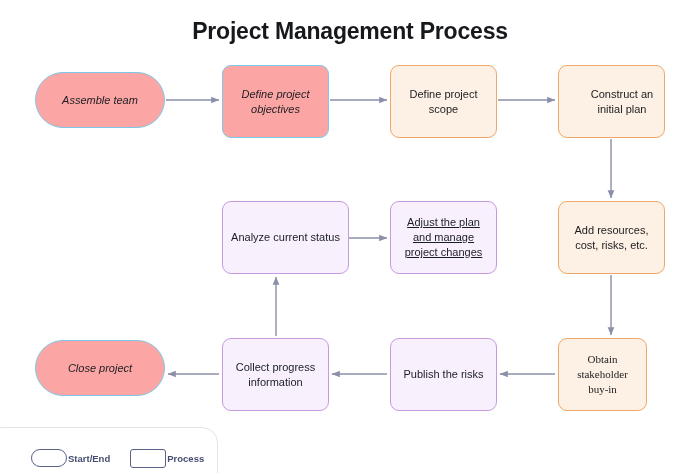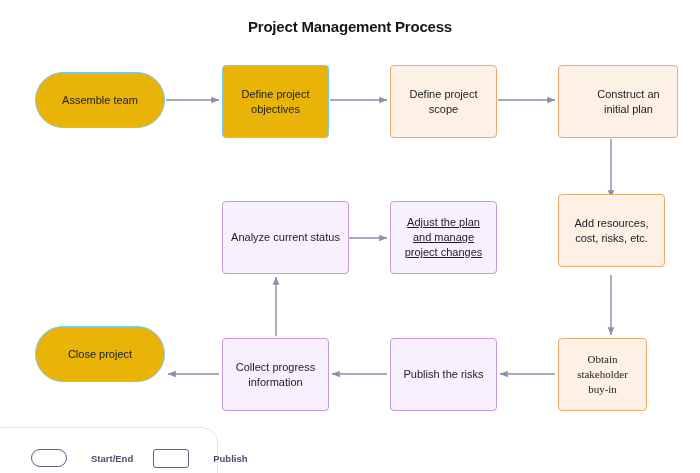--- a/index.html
+++ b/index.html
@@ -18,21 +18,21 @@
     width: 700px;
     height: 473px;
     background: #ffffff;
   }
   #title {
     position: absolute;
     left: 0;
     top: 18px;
     width: 700px;
     text-align: center;
-    font-size: 15px;
+    font-size: 23px;
     font-weight: bold;
     color: #16181c;
     letter-spacing: -0.2px;
   }
   svg#edges {
     position: absolute;
     left: 0;
     top: 0;
     width: 700px;
     height: 473px;
@@ -47,25 +47,26 @@
     text-align: center;
     font-size: 11px;
     line-height: 1.35;
     color: #1c1d21;
     padding: 4px 7px;
   }
   .node.terminal {
     border-radius: 999px;
   }
   .node.process {
-    border-radius: 4px;
+    border-radius: 9px;
   }
   .fill-blue {
-    background: #eab308;
+    background: #fca5a5;
     border: 1.3px solid #7cc9e8;
+    font-style: italic;
   }
   .fill-orange {
     background: #fdf0e4;
     border: 1.3px solid #f0a868;
   }
   .fill-purple {
     background: #f8f1fd;
     border: 1.3px solid #c79ae0;
   }
   .node span {
@@ -84,21 +85,21 @@
     border-radius: 16px;
     background: #ffffff;
     display: flex;
     align-items: center;
     padding-left: 44px;
     gap: 20px;
   }
   .legend-item {
     display: flex;
     align-items: center;
-    gap: 24px;
+    gap: 1px;
     text-align: right;
   }
   .legend-swatch-pill {
     width: 34px;
     height: 16px;
     border: 1.4px solid #5b6186;
     border-radius: 999px;
     background: #ffffff;
   }
   .legend-swatch-rect {
@@ -149,51 +150,51 @@
 
   <div class="node terminal fill-blue" style="left:35px;  top:72px;  width:130px; height:56px;">
       <span>Assemble team</span>
     </div>
   <div class="node process fill-blue" style="left:222px; top:65px;  width:107px; height:73px;">
       <span>Define project objectives</span>
     </div>
   <div class="node process fill-orange" style="left:390px; top:65px;  width:107px; height:73px;justify-content:flex-end;">
       <span>Define project scope</span>
     </div>
-  <div class="node process fill-orange" style="left:558px; top:65px;  width:120px; height:73px;padding-left:28px;">
+  <div class="node process fill-orange" style="left:558px; top:65px;  width:107px; height:73px;padding-left:28px;">
       <span>Construct an initial plan</span>
     </div>
 
   <div class="node process fill-purple" style="left:222px; top:201px; width:127px; height:73px;">
       <span>Analyze current status</span>
     </div>
   <div class="node process fill-purple" style="left:390px; top:201px; width:107px; height:73px;text-decoration:underline;">
       <span>Adjust the plan and manage project changes</span>
     </div>
-  <div class="node process fill-orange" style="left:558px; top:194px; width:107px; height:73px;">
+  <div class="node process fill-orange" style="left:558px; top:201px; width:107px; height:73px;">
       <span>Add resources, cost, risks, etc.</span>
     </div>
 
-  <div class="node terminal fill-blue" style="left:35px;  top:326px; width:130px; height:56px;">
+  <div class="node terminal fill-blue" style="left:35px;  top:340px; width:130px; height:56px;">
       <span>Close project</span>
     </div>
   <div class="node process fill-purple" style="left:222px; top:338px; width:107px; height:73px;text-align:center;">
       <span>Collect progress information</span>
     </div>
   <div class="node process fill-purple" style="left:390px; top:338px; width:107px; height:73px;">
       <span>Publish the risks</span>
     </div>
   <div class="node process fill-orange" style="left:558px; top:338px; width:89px; height:73px;font-family:Liberation Serif, serif;">
       <span>Obtain stakeholder buy-in</span>
     </div>
 
   <div id="legend">
     <div class="legend-item">
       <div class="legend-swatch-pill"></div>
       <div class="legend-label">Start/End</div>
     </div>
     <div class="legend-item">
       <div class="legend-swatch-rect"></div>
-      <div class="legend-label">Publish</div>
+      <div class="legend-label">Process</div>
     </div>
   </div>
 
 </div>
 
 </body></html>

